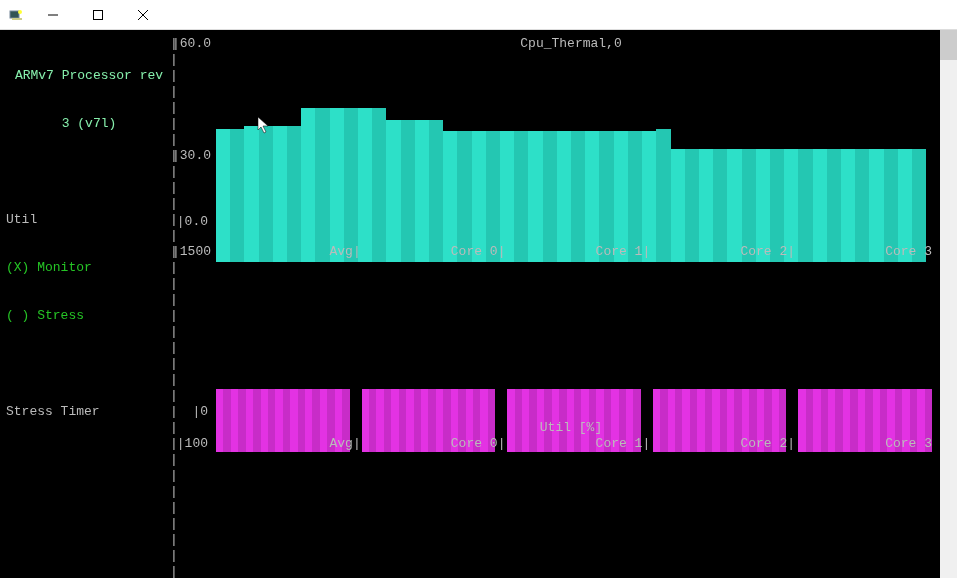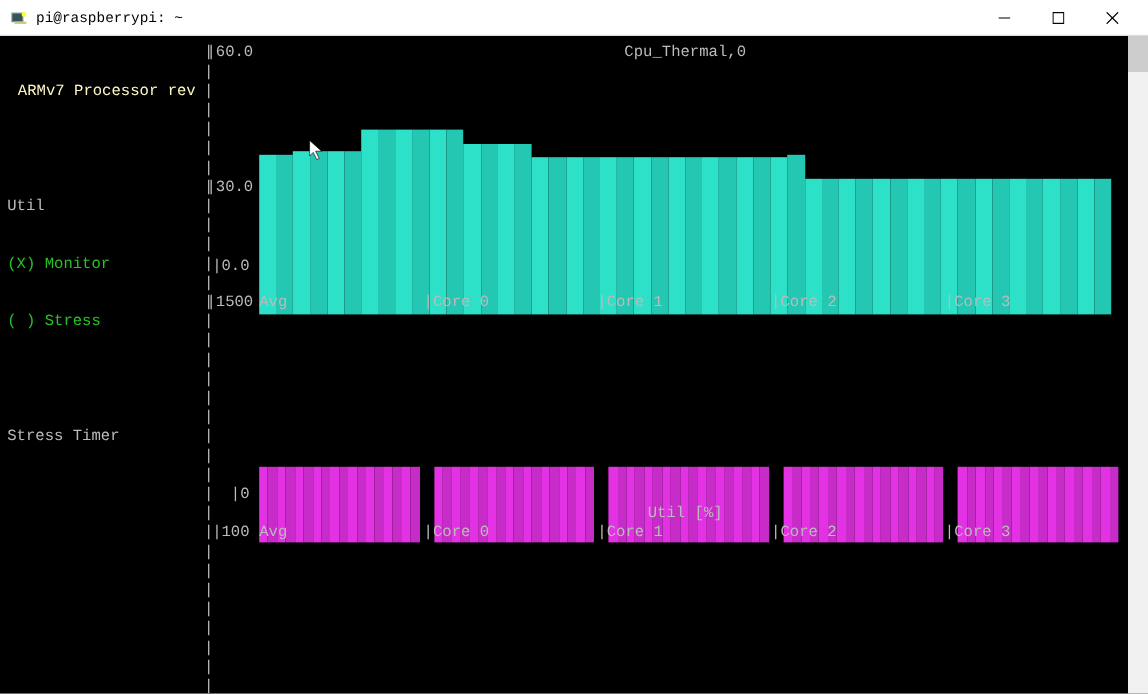--- a/index.html
+++ b/index.html
@@ -52,21 +52,21 @@
     left: 0; top: 0;
     width: 17px; height: 30px;
     background: #ccc;
   }
   .sidebar {
     position: absolute;
     left: 0; top: 0;
     width: 172px;
     padding: 6px 0 0 6px;
   }
-  .txt-gray { color: #fef9c3; }
+  .txt-gray { color: #86efac; }
   .txt-green { color: #25c425; }
   .row { height: 16px; display: flex; }
   .row .left { flex: 1; text-align: left; }
   .heading { text-align: center; color: #bbb; }
 
   .axis-col {
     position: absolute;
     left: 172px; top: 0;
     width: 40px;
   }
@@ -89,21 +89,21 @@
   .util-bars { display: flex; align-items: flex-end; height: 100%; flex: 1; }
   .util-bars .bar:nth-child(odd) { background: #e332e3; }
   .util-bars .bar:nth-child(even) { background: #c82cc8; }
   .util-gap { width: 12px; }
   .freq-labels, .util-labels {
     position: absolute;
     display: flex;
     color: #bbb;
   }
   .freq-labels .cell, .util-labels .cell {
-    flex: 1; text-align: left; position: relative;
+    flex: 1; text-align: right; position: relative;
   }
   .freq-labels .sep, .util-labels .sep {
     color: #bbb; width: 8px; text-align: center;
   }
   .cursor {
     position: absolute;
     left: 226px; top: 70px;
     color: #fff;
   }
 </style>
@@ -111,21 +111,20 @@
 <body>
 
 <div class="titlebar">
   <span class="app-icon">
     <svg width="14" height="14" viewBox="0 0 14 14">
         <rect x="1" y="3" width="9" height="7" fill="#355" stroke="#789"></rect>
         <rect x="3" y="10" width="10" height="2" fill="#cc8"></rect>
         <circle cx="11" cy="4" r="2" fill="#ff3"></circle>
       </svg>
   </span>
-  <span class="title">pi@raspberrypi: ~</span>
   <div class="win-btn">
       <svg width="10" height="10">
         <line x1="0" y1="5" x2="10" y2="5" stroke="#000"></line>
       </svg>
     </div>
   <div class="win-btn">
       <svg width="10" height="10">
         <rect x="0.5" y="0.5" width="9" height="9" fill="none" stroke="#000"></rect>
       </svg>
     </div>
@@ -135,20 +134,21 @@
         <line x1="10" y1="0" x2="0" y2="10" stroke="#000"></line>
       </svg>
     </div>
 </div>
 
 <div class="terminal">
 
   
   <div class="sidebar">
     <div class="row txt-gray"><span class="left" style="text-align:center">ARMv7 Processor rev</span></div>
+    <div class="row txt-gray"><span class="left" style="text-align:center">3 (v7l)</span></div>
     <div class="row"></div>
     <div class="row heading">Util</div>
     <div class="row txt-green"><span>(X)</span><span>&nbsp;</span><span>Monitor</span></div>
     <div class="row txt-green"><span>( )</span><span>&nbsp;</span><span>Stress</span></div>
     <div class="row"></div>
     <div class="row heading">Stress Timer</div>
     <div class="row"></div>
     
     
     

